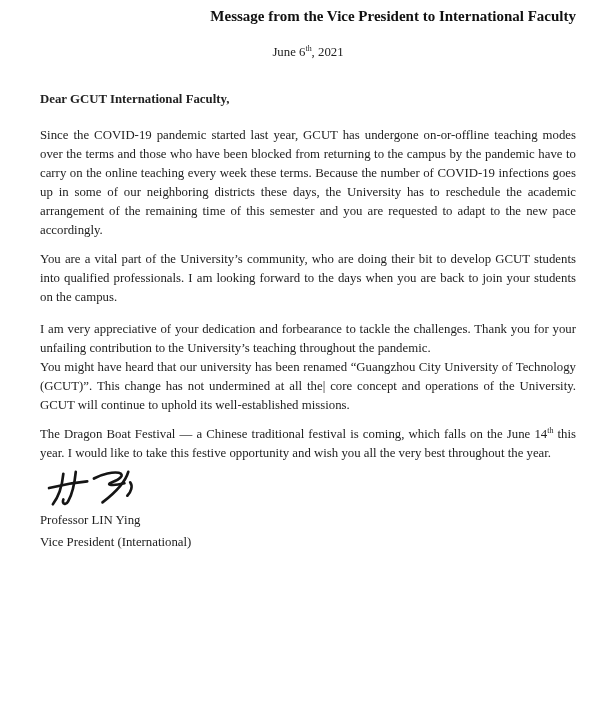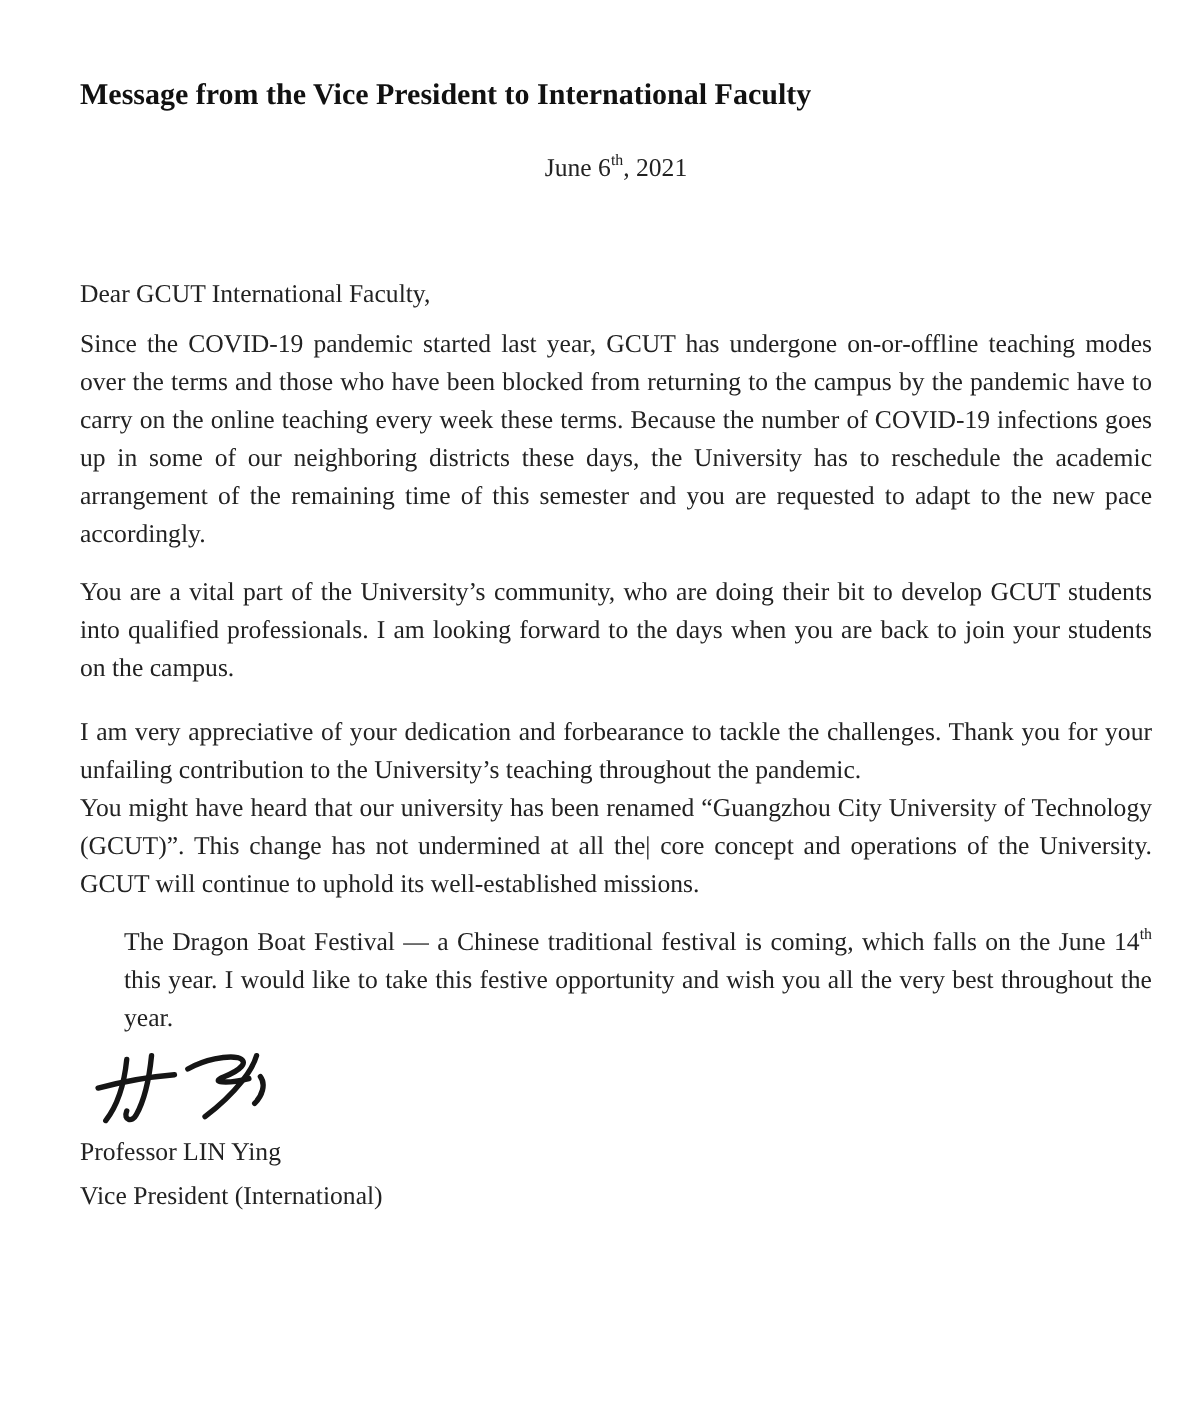--- a/index.html
+++ b/index.html
@@ -27,41 +27,40 @@
   .en-name {
     font-family: "Liberation Sans", sans-serif;
     font-weight: bold;
     font-size: 10.5px;
     letter-spacing: 0.6px;
     color: #ED6F1E;
     margin-top: 2px;
     white-space: nowrap;
   }
   .letter-title {
-    margin-top: 32px;
-    text-align: left;
+    text-align: right;
     font-weight: bold;
     font-size: 15px;
     color: #111111;
   }
   .letter-date {
     margin-top: 18px;
     text-align: center;
     font-size: 12.8px;
     line-height: 19px;
   }
   .body-text { font-size: 12.8px; line-height: 19px; }
-  .salutation { margin-top: 44px; }
+  .salutation { margin-top: 28px; font-weight: bold; }
   .para { text-align: justify; }
   .p1 { margin-top: 23px; }
-  .p2 { margin-top: 6px; }
+  .p2 { margin-top: 17px; }
   .p3 { margin-top: 13px; }
   .p4 { margin-top: 10px; }
   .p5 { }
-  .p6 { margin-top: 10px; margin-left: 22px; }
+  .p6 { margin-top: 10px; }
   .valediction { margin-top: 25px; }
   sup.sup { font-size: 0.62em; vertical-align: super; line-height: 0; }
   .signature {
     display: block;
     margin: 5px 0 0 2px;
     width: 100px;
     height: 42px;
   }
   .sender-name { margin-top: 1px; }
   .sender-role { margin-top: 3px; }

